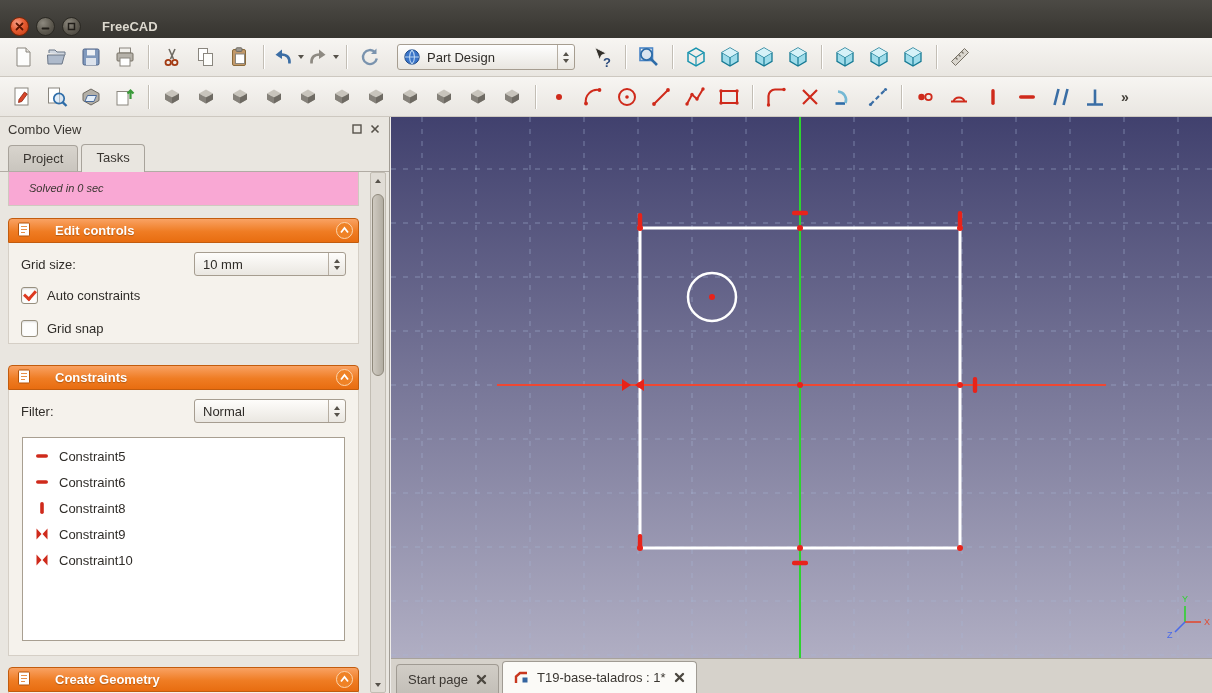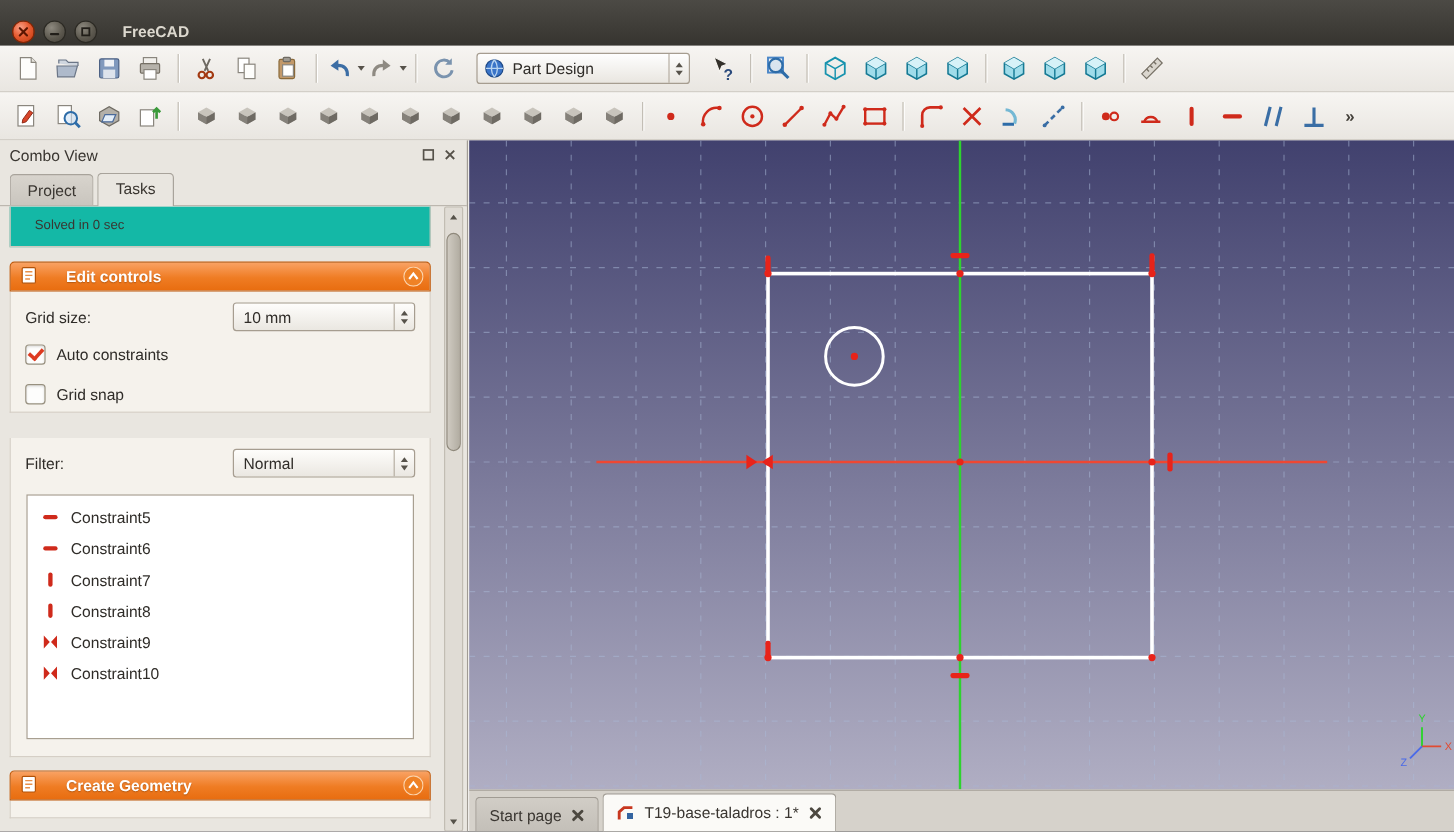--- a/index.html
+++ b/index.html
@@ -37,22 +37,22 @@
   .combo-panel{position:absolute;left:0;top:117px;width:390px;height:576px;box-sizing:border-box;
     background:#e9e6e0;border-right:1px solid #a19c94;}
   .cv-header{height:24px;display:flex;align-items:center;padding:0 8px;color:#3a3631;}
   .cv-title{flex:1;}
   .cv-hbtn{margin-left:6px;display:flex;}
   .cv-tabs{height:30px;display:flex;align-items:flex-end;padding-left:8px;border-bottom:1px solid #b1aca4;}
   .cv-tab{padding:5px 14px 5px;border:1px solid #a8a39b;border-bottom:none;border-radius:4px 4px 0 0;
     background:linear-gradient(#d8d4cd,#c9c5be);margin-right:3px;color:#3a3631;}
   .cv-tab.active{background:#e9e6e0;margin-bottom:-1px;padding-bottom:7px;}
   .cv-content{position:absolute;left:0;top:55px;right:0;bottom:0;overflow:hidden;background:#e9e6e0;}
-  .solved{margin:0 30px 12px 8px;background:#14b8a6;border:1px solid #cfc9bf;border-top:none;
-    padding:10px 20px 11px;font-size:11px;color:#3a3631;}
+  .solved{margin:0 30px 12px 8px;background:#f9a8d4;border:1px solid #cfc9bf;border-top:none;
+    padding:10px 20px 11px;font-size:11px;color:#3a3631;font-style:italic;}
   .sect-h{margin:0 30px 0 8px;height:25px;box-sizing:border-box;display:flex;align-items:center;gap:24px;
     background:linear-gradient(#f9a263,#ef7c23 55%,#e86d10);border:1px solid #c25c0e;border-radius:4px 4px 0 0;
     color:#fff;font-weight:bold;padding:0 8px;position:relative;text-shadow:0 1px 1px rgba(110,50,0,.45);}
   .collapse{position:absolute;right:5px;top:3px;display:flex;}
   .sect-b{margin:0 30px 0 8px;background:#f5f2ec;border:1px solid #d5cfc6;border-top:none;}
   .form-row{display:flex;align-items:center;padding:9px 12px 5px;}
   .form-row .lbl{flex:1;}
   .combo{height:24px;width:152px;background:linear-gradient(#fefdfb,#eae7e1);border:1px solid #a69d90;
     border-radius:3px;display:flex;align-items:center;box-sizing:border-box;}
   .combo .cval{flex:1;padding-left:8px;}
@@ -653,20 +653,33 @@
           <span>Auto constraints</span>
         </div>
         <div class="cb-row">
           <span class="cb"></span>
           <span>Grid snap</span>
         </div>
       </div>
 
       <div class="gap20"></div>
 
+      <div class="sect-h">
+        <span id="secIcon2"><svg width="14" height="15" viewBox="0 0 14 15">
+              <rect x="1.5" y="1" width="11" height="13" rx="1" fill="#fff" stroke="#b45309"></rect>
+              <path d="M4 4.5h6M4 7.5h6M4 10.5h4" stroke="#e8904a" stroke-width="1.2"></path>
+            </svg></span>
+        <span>Constraints</span>
+        <span class="collapse" id="col2">
+            <svg width="17" height="17" viewBox="0 0 17 17">
+              <circle cx="8.5" cy="8.5" r="8" fill="#ef8226" stroke="#fbd4ae"></circle>
+              <path d="M5 10.5L8.5 6l3.5 4.5" fill="none" stroke="#fff" stroke-width="1.8"></path>
+            </svg>
+          </span>
+      </div>
       <div class="sect-b">
         <div class="form-row">
           <span class="lbl">Filter:</span>
           <span class="combo">
             <span class="cval">Normal</span>
             <span class="spin">
                 <span class="tri-up"></span>
                 <span class="tri-down"></span>
               </span>
           </span>
@@ -680,28 +693,20 @@
               </span>
               <span>Constraint5</span>
             </div>
             <div class="citem">
               <span class="ci-icon">
                 <svg width="14" height="14" viewBox="0 0 14 14">
                   <rect x="1" y="5.2" width="12" height="3.6" rx="1.8" fill="#cf2a1b"></rect>
                 </svg>
               </span>
               <span>Constraint6</span>
-            </div>
-            <div class="citem">
-              <span class="ci-icon">
-                <svg width="14" height="14" viewBox="0 0 14 14">
-                  <rect x="5.2" y="1" width="3.6" height="12" rx="1.8" fill="#cf2a1b"></rect>
-                </svg>
-              </span>
-              <span>Constraint7</span>
             </div>
             <div class="citem">
               <span class="ci-icon">
                 <svg width="14" height="14" viewBox="0 0 14 14">
                   <rect x="5.2" y="1" width="3.6" height="12" rx="1.8" fill="#cf2a1b"></rect>
                 </svg>
               </span>
               <span>Constraint8</span>
             </div>
             <div class="citem">

